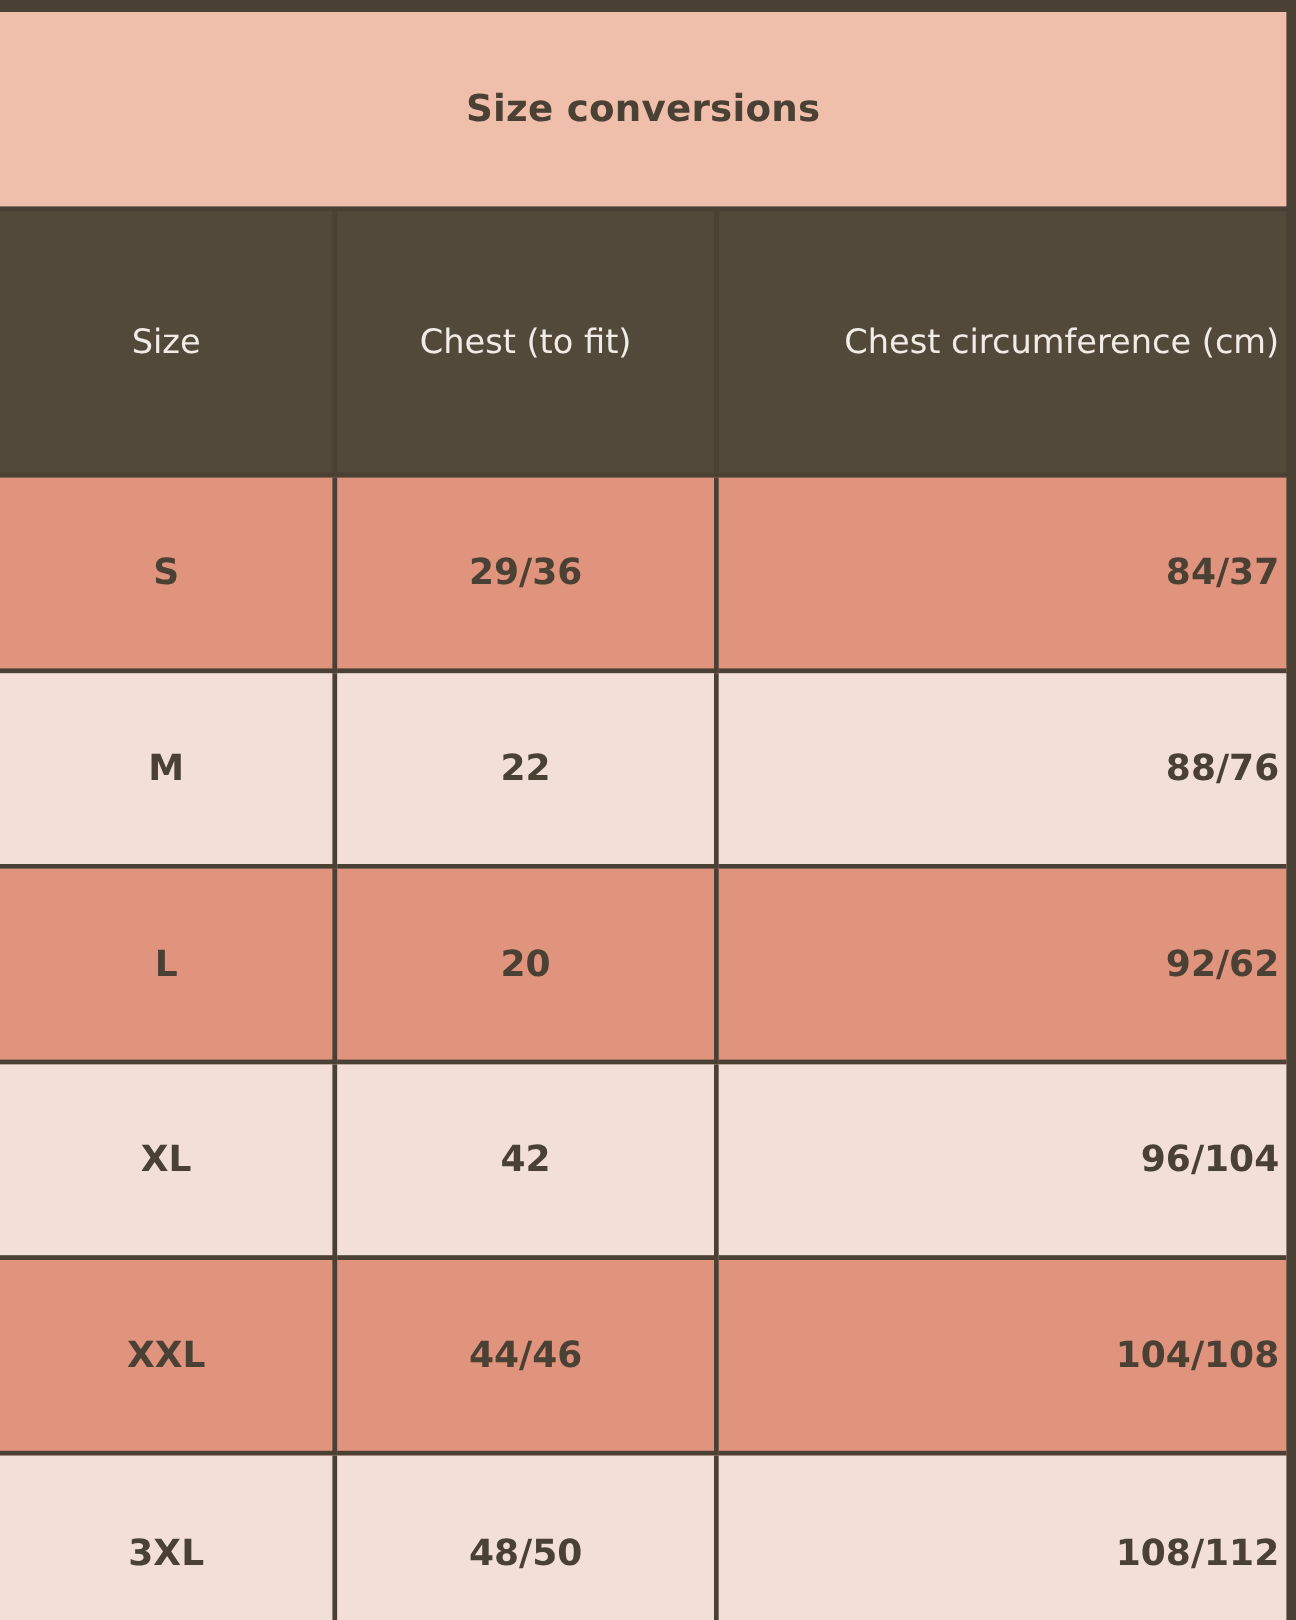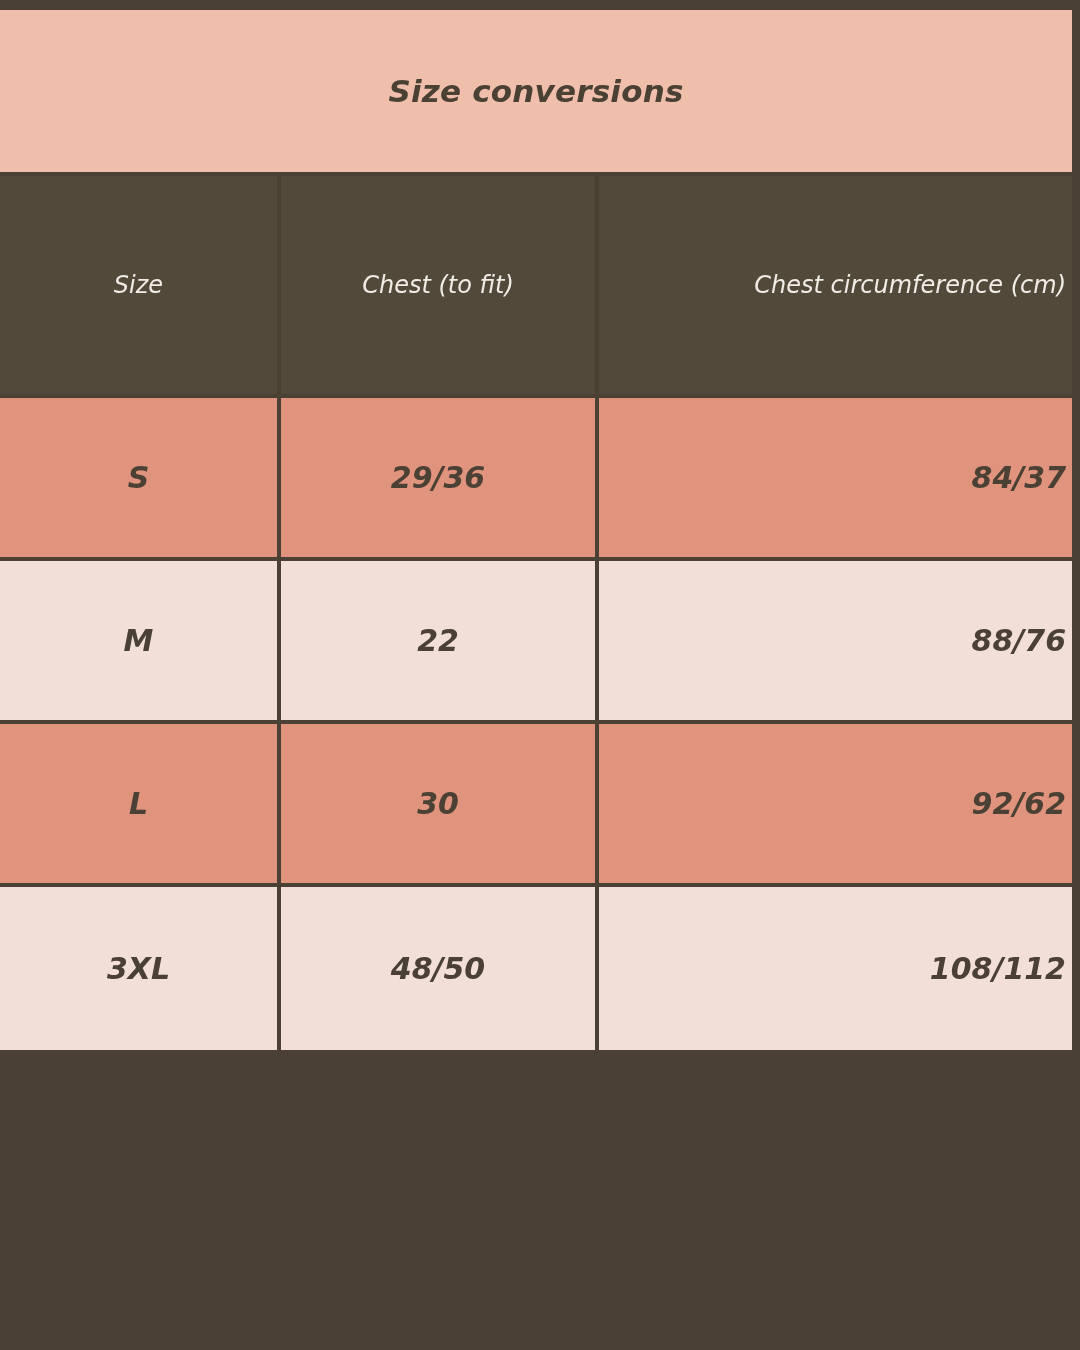--- a/index.html
+++ b/index.html
@@ -13,21 +13,20 @@
     font-family: "DejaVu Sans", sans-serif;
     overflow: hidden;
   }
 
   .sheet {
     position: relative;
     width: 1080px;
     height: 1350px;
     box-sizing: border-box;
     background: #4a4033;
-    font-style: italic;
   }
 
   .title-bar {
     position: absolute;
     left: 0;
     top: 10px;
     width: 1072px;
     height: 162px;
     background: #f0bfac;
     display: flex;
@@ -64,21 +63,21 @@
     box-sizing: border-box;
   }
   th:last-child, td:last-child {
     border-right: none;
     text-align: right;
   }
 
   thead th {
     background: #52493b;
     color: #f2ece6;
-    font-size: 24px;
+    font-size: 28px;
     font-weight: normal;
     height: 222px;
     line-height: 1.28;
   }
 
   tbody td {
     height: 163px;
     font-size: 30px;
     font-weight: bold;
     color: #4a4033;
@@ -115,22 +114,32 @@
         <td>29/36</td>
         <td>84/37</td>
       </tr>
       <tr class="even">
         <td>M</td>
         <td>22</td>
         <td>88/76</td>
       </tr>
       <tr class="odd">
         <td>L</td>
-        <td>30</td>
+        <td>20</td>
         <td>92/62</td>
+      </tr>
+      <tr class="even">
+        <td>XL</td>
+        <td>42</td>
+        <td>96/104</td>
+      </tr>
+      <tr class="odd">
+        <td>XXL</td>
+        <td>44/46</td>
+        <td>104/108</td>
       </tr>
       <tr class="even">
         <td>3XL</td>
         <td>48/50</td>
         <td>108/112</td>
       </tr>
     </tbody>
   </table>
 
 </div>

